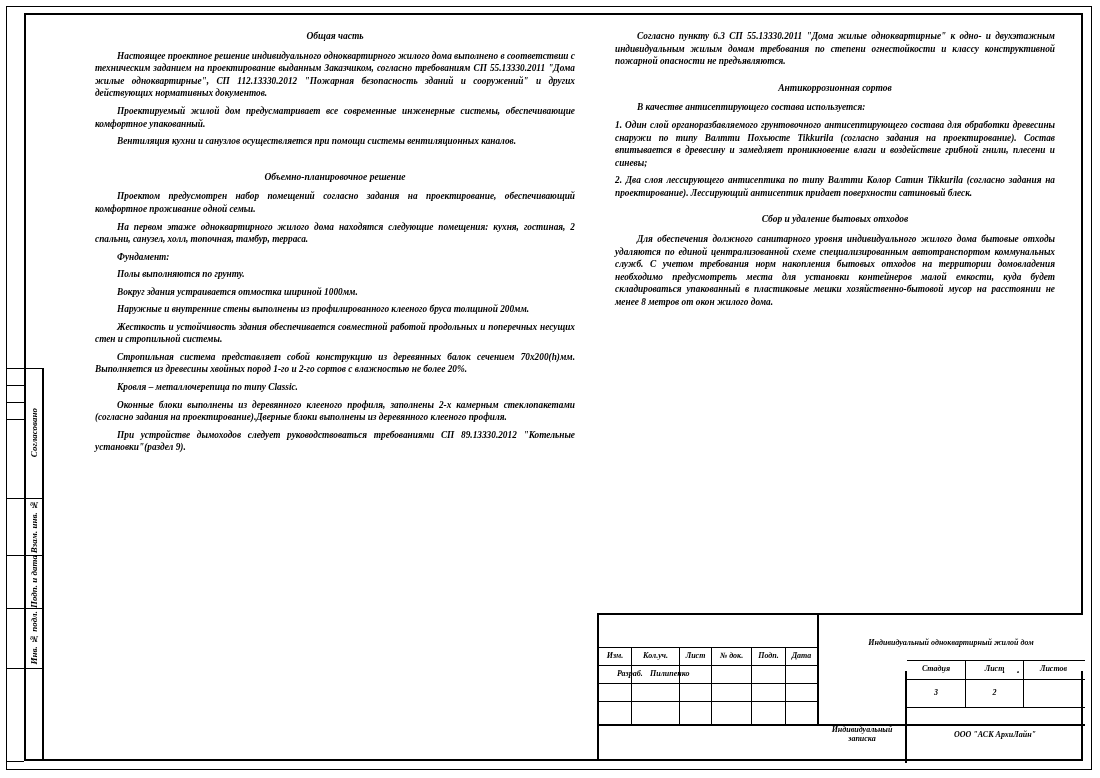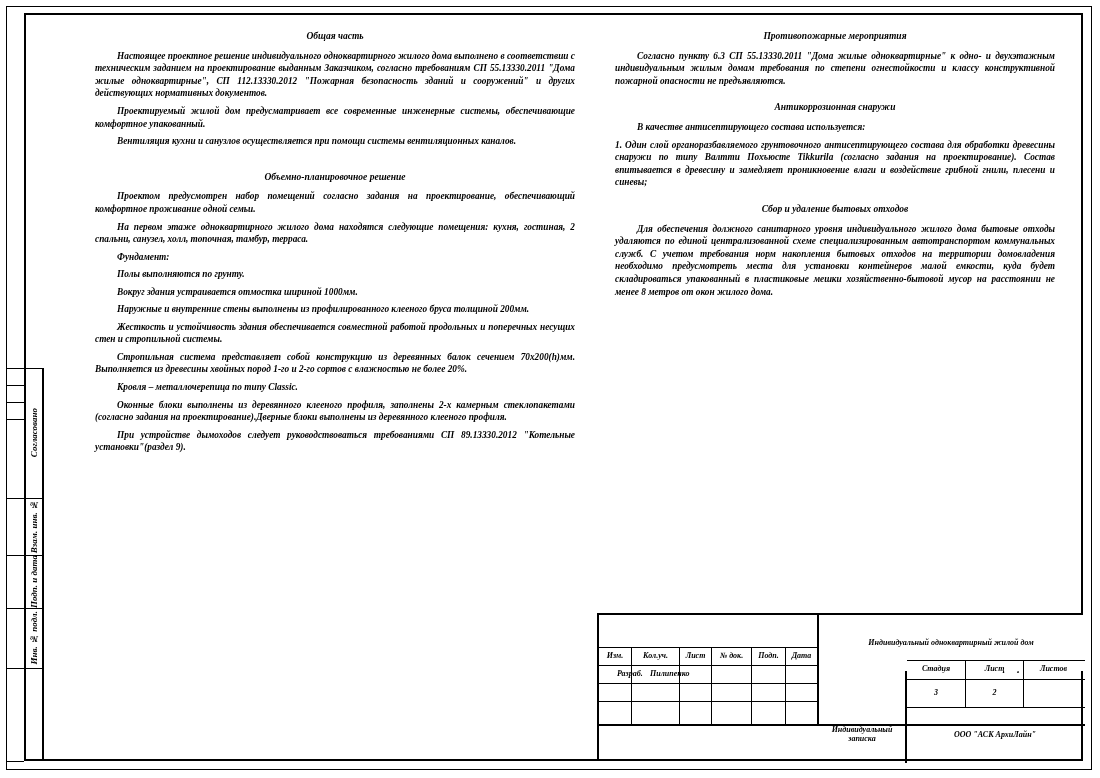--- a/index.html
+++ b/index.html
@@ -234,30 +234,30 @@
       <p class="para">Стропильная система представляет собой конструкцию из деревянных балок сечением 70х200(h)мм. Выполняется из древесины хвойных пород 1-го и 2-го сортов с влажностью не более 20%.</p>
       <p class="para">Кровля – металлочерепица по типу Classic.</p>
       <p class="para">Оконные блоки выполнены из деревянного клееного профиля, заполнены 2-х камерным стеклопакетами (согласно задания на проектирование).Дверные блоки выполнены из деревянного клееного профиля.</p>
       <p class="para">При устройстве дымоходов следует руководствоваться требованиями СП 89.13330.2012 "Котельные установки"(раздел 9).</p>
     </div>
   </div>
 
   <div class="col col-right">
 
     <div>
-      <div class="sec-title">Противопожарные мероприятия</div>
       <p class="para">Согласно пункту 6.3 СП 55.13330.2011 "Дома жилые одноквартирные" к одно- и двухэтажным индивидуальным жилым домам требования по степени огнестойкости и классу конструктивной пожарной опасности не предъявляются.</p>
     </div>
 
     <div class="gap"></div>
 
     <div>
-      <div class="sec-title">Антикоррозионная снаружи</div>
+      <div class="sec-title">Антикоррозионная сортов</div>
       <p class="para">В качестве антисептирующего  состава используется:</p>
       <p class="para noind">1.  Один слой органоразбавляемого грунтовочного антисептирующего состава для обработки древесины снаружи по типу Валтти Похъюсте Tikkurila (согласно задания на проектирование). Состав впитывается в древесину и замедляет проникновение влаги и воздействие грибной гнили, плесени и синевы;</p>
+      <p class="para noind">2.  Два слоя лессирующего антисептика по типу Валтти Колор Сатин Tikkurila (согласно задания на проектирование). Лессирующий антисептик придает поверхности сатиновый блеск.</p>
     </div>
 
     <div class="gap"></div>
 
     <div>
       <div class="sec-title">Сбор и удаление бытовых отходов</div>
       <p class="para">Для обеспечения должного санитарного уровня индивидуального жилого дома бытовые отходы удаляются по единой централизованной схеме специализированным автотранспортом коммунальных служб. С учетом требования норм накопления бытовых отходов на территории домовладения необходимо предусмотреть места для установки контейнеров малой емкости, куда будет складироваться упакованный в пластиковые мешки хозяйственно-бытовой мусор на расстоянии не менее 8 метров от окон жилого дома.</p>
     </div>
   </div>
 

